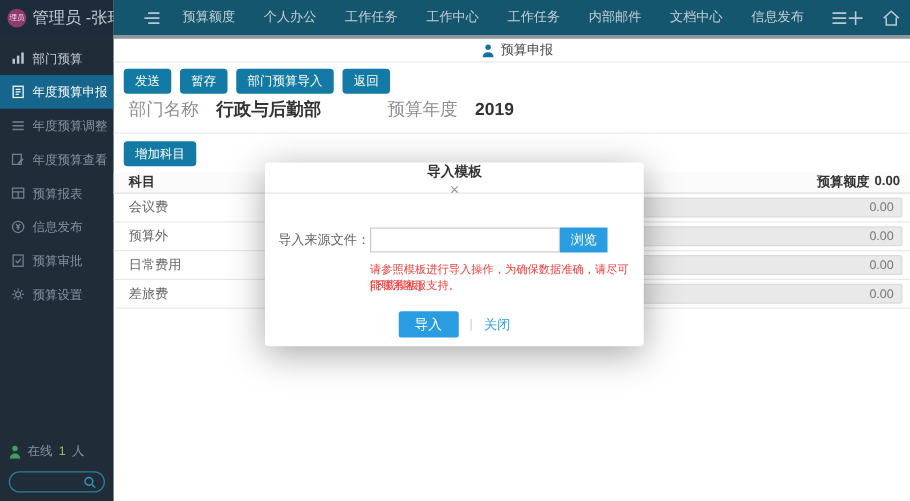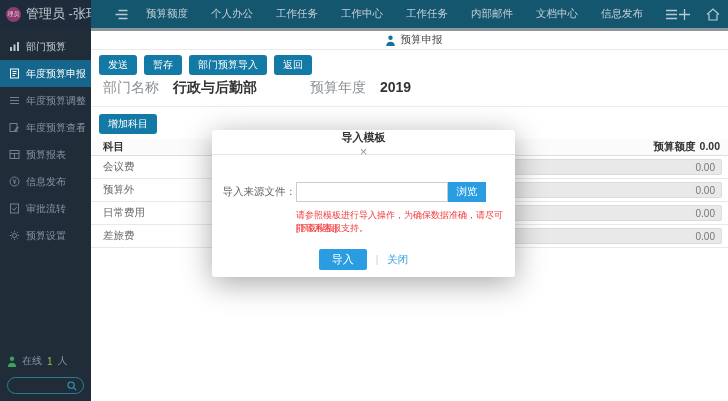--- a/index.html
+++ b/index.html
@@ -174,21 +174,21 @@
       </span>
       <span>信息发布</span>
     </div>
     <div class="side-item">
       <span class="side-icon">
         <svg width="11" height="11" viewBox="0 0 11 11">
             <rect x="1.5" y="1" width="8" height="9" stroke="currentColor" fill="none"></rect>
             <path d="M3.5 5.5l1.5 1.7 2.7-3" stroke="currentColor" fill="none"></path>
           </svg>
       </span>
-      <span>审批流转</span>
+      <span>预算审批</span>
     </div>
     <div class="side-item">
       <span class="side-icon">
         <svg width="11" height="11" viewBox="0 0 11 11">
             <circle cx="5.5" cy="5.5" r="2" stroke="currentColor" fill="none"></circle>
             <path d="M5.5 0.8v1.6M5.5 8.6v1.6M0.8 5.5h1.6M8.6 5.5h1.6M2.2 2.2l1.1 1.1M7.7 7.7l1.1 1.1M8.8 2.2L7.7 3.3M3.3 7.7L2.2 8.8" stroke="currentColor"></path>
           </svg>
       </span>
       <span>预算设置</span>
     </div>

